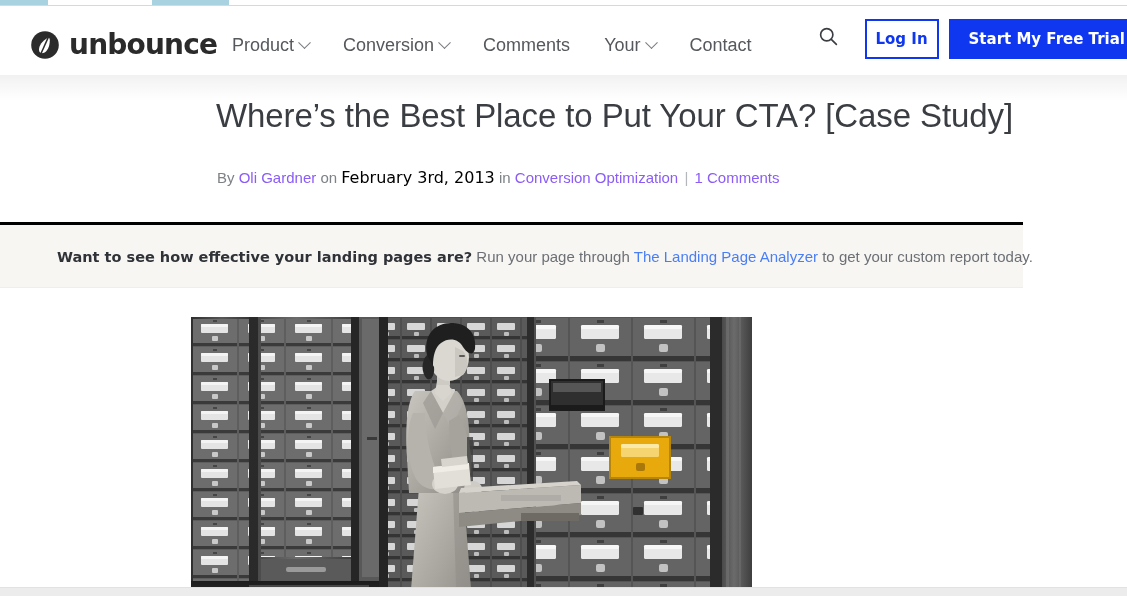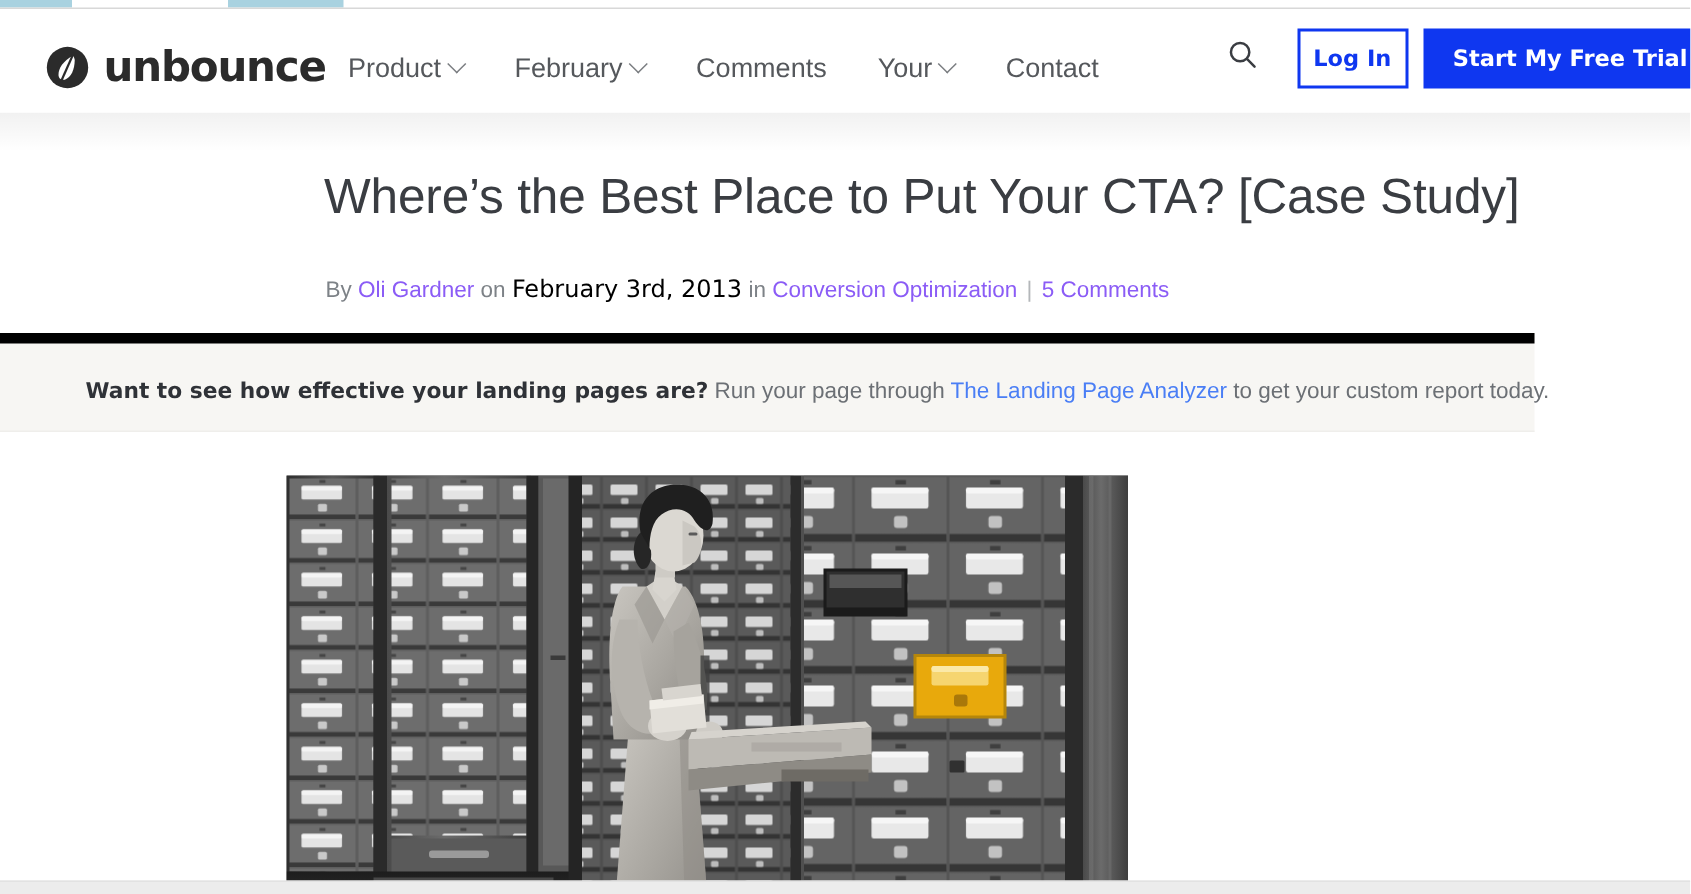--- a/index.html
+++ b/index.html
@@ -162,21 +162,21 @@
     padding: 0 20px;
     border: none;
     cursor: pointer;
     white-space: nowrap;
     margin-right: -18px;
   }
 
   
   .post-head {
     position: absolute;
-    top: 91px; left: 0;
+    top: 76px; left: 0;
     width: 947px;
     height: 146px;
     background: #ffffff;
   }
   .post-title {
     position: absolute;
     left: 216px;
     top: 18px;
     font-family: "Liberation Sans", sans-serif;
     font-weight: 400;
@@ -208,21 +208,21 @@
   }
   .post-meta .sep { color: #b4b7ba; padding: 0 2px; }
 
   
   .promo {
     position: absolute;
     left: 0; top: 222px;
     width: 1023px;
     height: 66px;
     background: #f7f6f3;
-    border-top: 7px solid #000000;
+    border-top: 3px solid #000000;
     border-bottom: 1px solid #efeeeb;
   }
   .promo-inner {
     position: absolute;
     left: 57px;
     top: 21px;
     font-size: 15px;
     color: #6c7075;
     line-height: 22px;
     white-space: nowrap;
@@ -298,21 +298,21 @@
       </svg>
       <span class="logo-text">unbounce</span>
     </div>
 
     <nav class="main-nav">
       <span class="nav-item">
         <span>Product</span>
         <i class="nav-caret"></i>
       </span>
       <span class="nav-item">
-        <span>February</span>
+        <span>Conversion</span>
         <i class="nav-caret"></i>
       </span>
       <span class="nav-item">
         <span>Comments</span>
       </span>
       <span class="nav-item">
         <span>Your</span>
         <i class="nav-caret"></i>
       </span>
       <span class="nav-item">
@@ -336,21 +336,21 @@
   <section class="post-head">
     <h1 class="post-title">Where’s the Best Place to Put Your CTA? [Case Study]</h1>
     <div class="post-meta">
       <span>By</span>
       <a href="#">Oli Gardner</a>
       <span>on</span>
       <span class="pdate">February 3rd, 2013</span>
       <span>in</span>
       <a href="#">Conversion Optimization</a>
       <span class="sep">|</span>
-      <a href="#">5 Comments</a>
+      <a href="#">1 Comments</a>
     </div>
   </section>
 
   <section class="promo">
     <div class="promo-inner">
       <b>Want to see how effective your landing pages are?</b>
       <span>Run your page through</span>
       <a href="#">The Landing Page Analyzer</a>
       <span>to get your custom report today.</span>
     </div>

